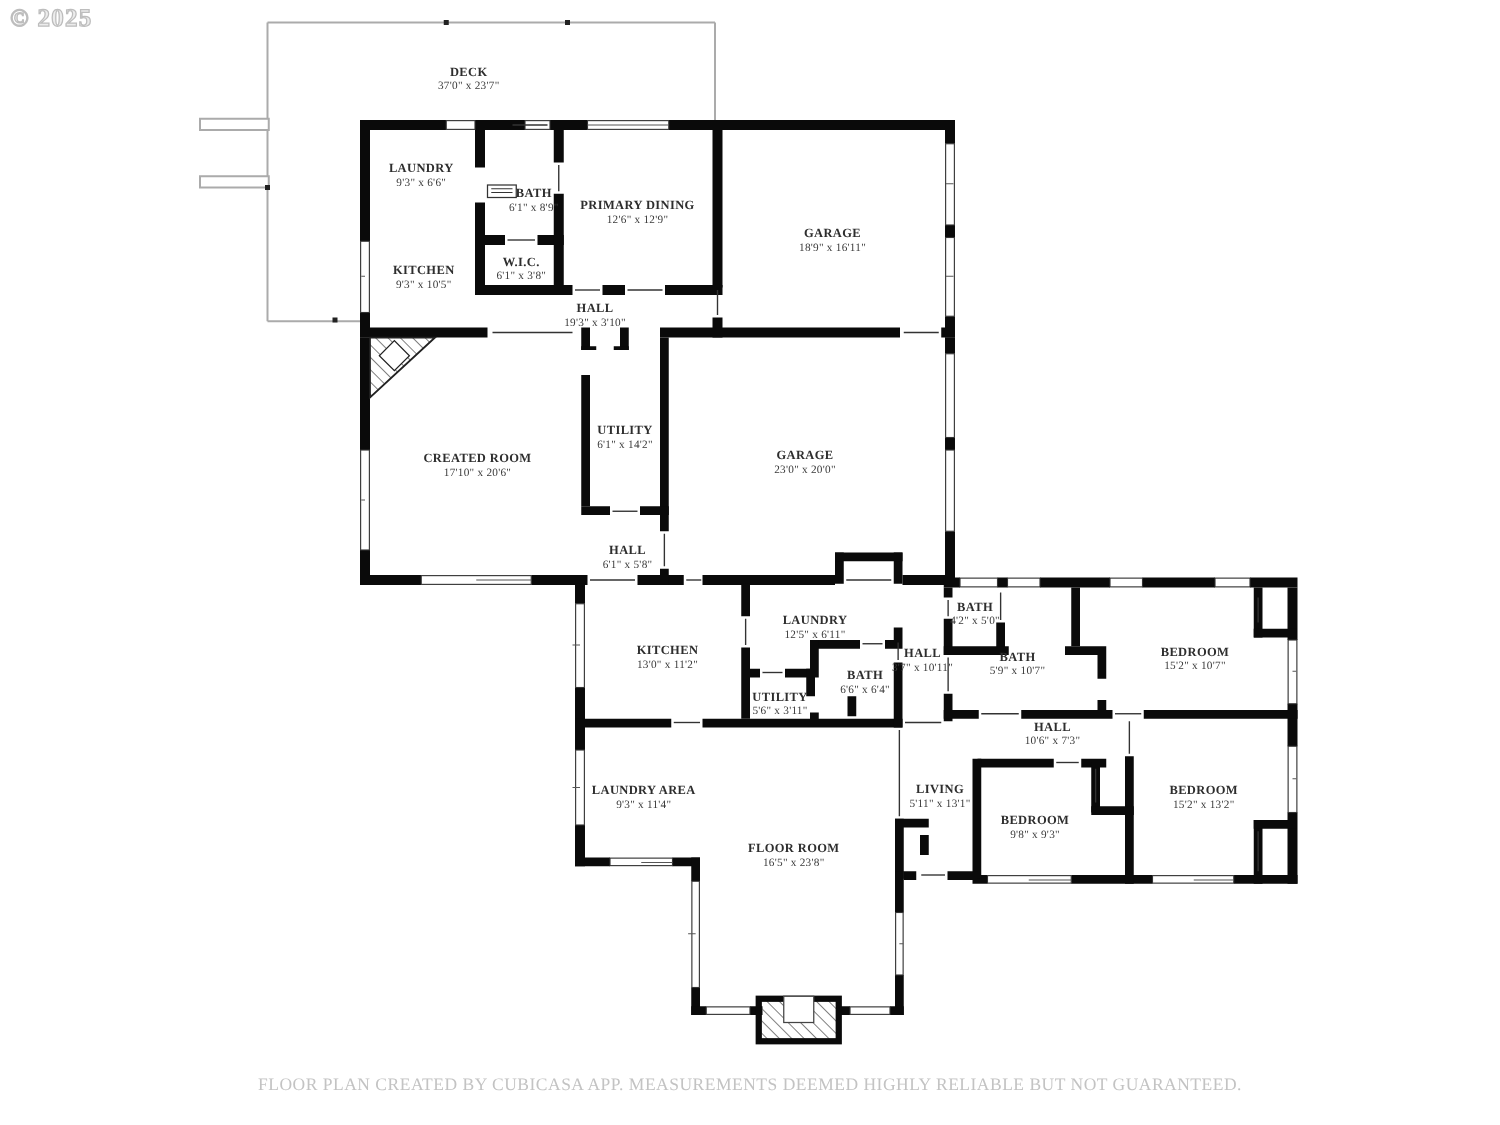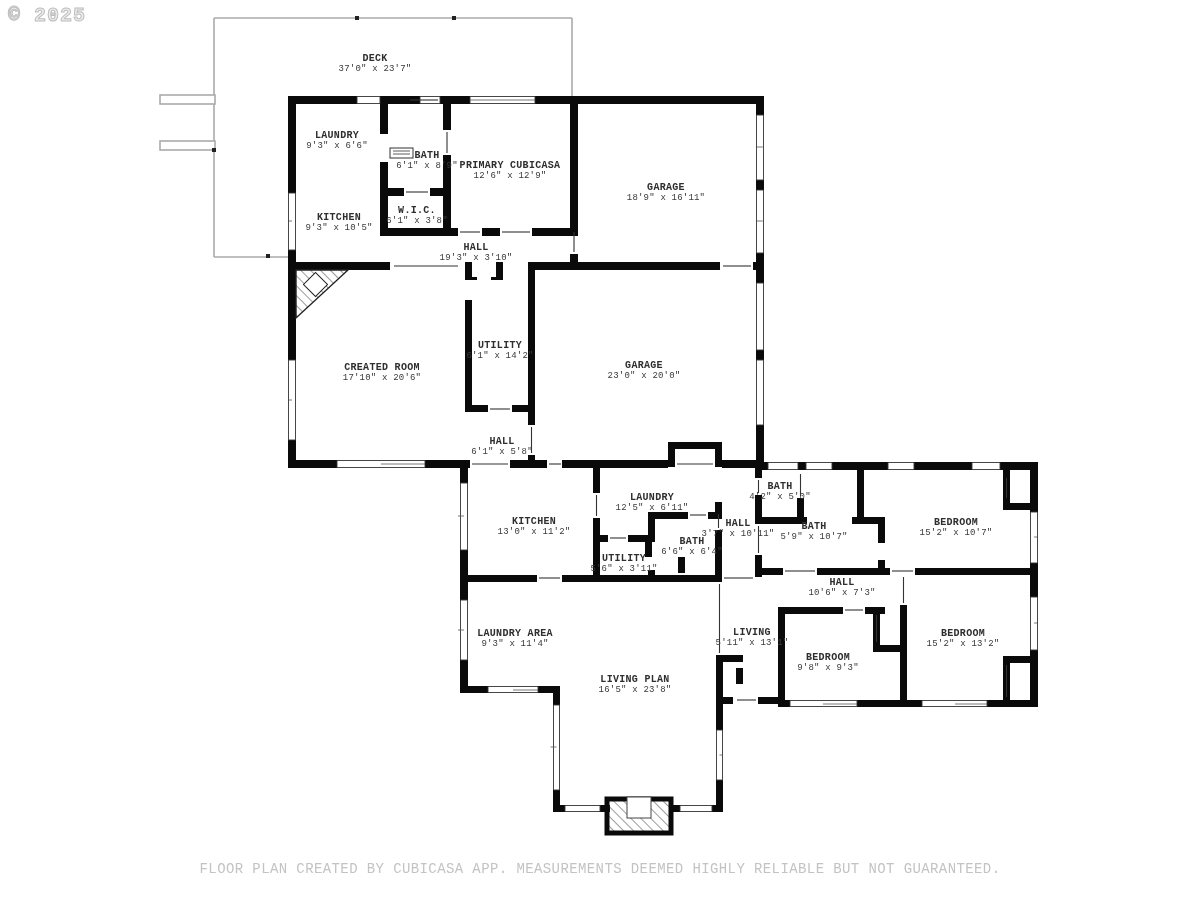--- a/index.html
+++ b/index.html
@@ -1,17 +1,17 @@
 <!DOCTYPE html>
 <html><head>
 <meta charset="utf-8">
 <style>
   html,body{margin:0;padding:0;background:#fff;}
   .canvas{position:relative;width:1200px;height:900px;background:#ffffff;overflow:hidden;
-          font-family:Liberation Mono, monospace;}
+          font-family:Liberation Serif, serif;}
   .walls-svg{position:absolute;left:0;top:0;z-index:1;}
   .labels{position:absolute;left:0;top:0;width:1200px;height:900px;z-index:2;pointer-events:none;}
   .room-label{position:absolute;transform:translate(-50%,-50%);text-align:center;white-space:nowrap;color:#2e2e2e;}
   .room-name{display:block;font-size:10px;font-weight:bold;letter-spacing:.3px;line-height:11px;}
   .room-dims{display:block;font-size:9px;font-weight:normal;letter-spacing:.2px;line-height:10px;color:#3a3a3a;}
   .watermark{position:absolute;top:4px;left:8px;font-size:20px;font-weight:bold;
              color:#ececec;-webkit-text-stroke:1px #bdbdbd;letter-spacing:1px;z-index:3;}
   .footer{position:absolute;top:861px;left:0;width:1200px;text-align:center;font-size:14px;
           color:#c3c3c3;letter-spacing:.4px;z-index:3;}
 </style>
@@ -283,21 +283,21 @@
       </div>
       <div class="room-label" style="left: 337px; top: 140px;">
         <span class="room-name">LAUNDRY</span>
         <span class="room-dims">9'3" x 6'6"</span>
       </div>
       <div class="room-label" style="left: 427px; top: 160px;">
         <span class="room-name">BATH</span>
         <span class="room-dims">6'1" x 8'9"</span>
       </div>
       <div class="room-label" style="left: 510px; top: 170px;">
-        <span class="room-name">PRIMARY CUBICASA</span>
+        <span class="room-name">PRIMARY DINING</span>
         <span class="room-dims">12'6" x 12'9"</span>
       </div>
       <div class="room-label" style="left: 666px; top: 192px;">
         <span class="room-name">GARAGE</span>
         <span class="room-dims">18'9" x 16'11"</span>
       </div>
       <div class="room-label" style="left: 339px; top: 222px;">
         <span class="room-name">KITCHEN</span>
         <span class="room-dims">9'3" x 10'5"</span>
       </div>
@@ -371,19 +371,19 @@
       </div>
       <div class="room-label" style="left: 828px; top: 662px;">
         <span class="room-name">BEDROOM</span>
         <span class="room-dims">9'8" x 9'3"</span>
       </div>
       <div class="room-label" style="left: 963px; top: 638px;">
         <span class="room-name">BEDROOM</span>
         <span class="room-dims">15'2" x 13'2"</span>
       </div>
       <div class="room-label" style="left: 635px; top: 684px;">
-        <span class="room-name">LIVING PLAN</span>
+        <span class="room-name">FLOOR ROOM</span>
         <span class="room-dims">16'5" x 23'8"</span>
       </div>
     </div>
 
   <div class="footer">FLOOR PLAN CREATED BY CUBICASA APP. MEASUREMENTS DEEMED HIGHLY RELIABLE BUT NOT GUARANTEED.</div>
 </div>
 
 </body></html>

